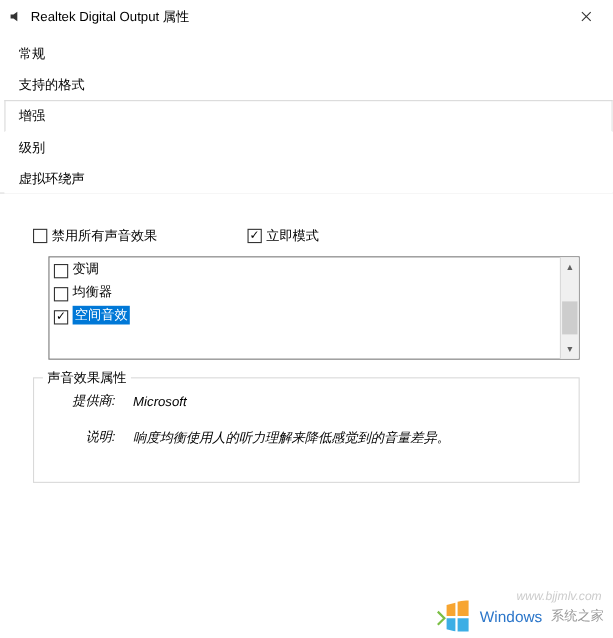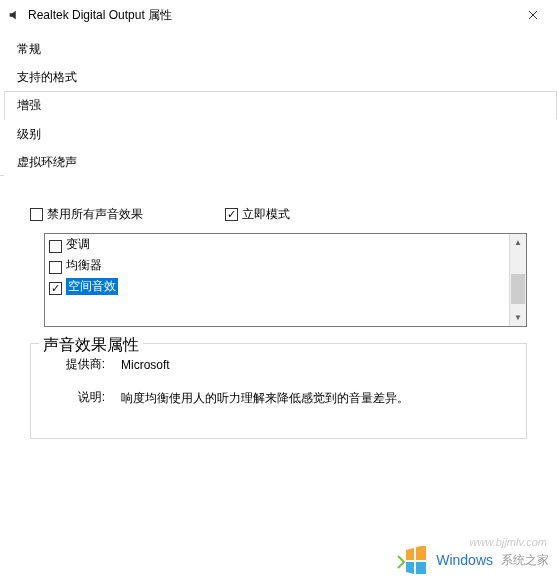--- a/index.html
+++ b/index.html
@@ -180,26 +180,27 @@
       margin: 0 10px;
       padding: 12px 20px 16px 20px;
       position: relative;
     }
     .group-title {
       position: absolute;
       top: -9px;
       left: 8px;
       background: #fff;
       padding: 0 4px;
-      font-size: 16px;
+      font-size: 12px;
       color: #000;
     }
     .prop-row {
       display: flex;
       margin-bottom: 14px;
+      font-style: italic;
     }
     .prop-label {
       width: 70px;
       text-align: right;
       padding-right: 16px;
       font-size: 12px;
       color: #000;
       flex-shrink: 0;
     }
     .prop-value {

